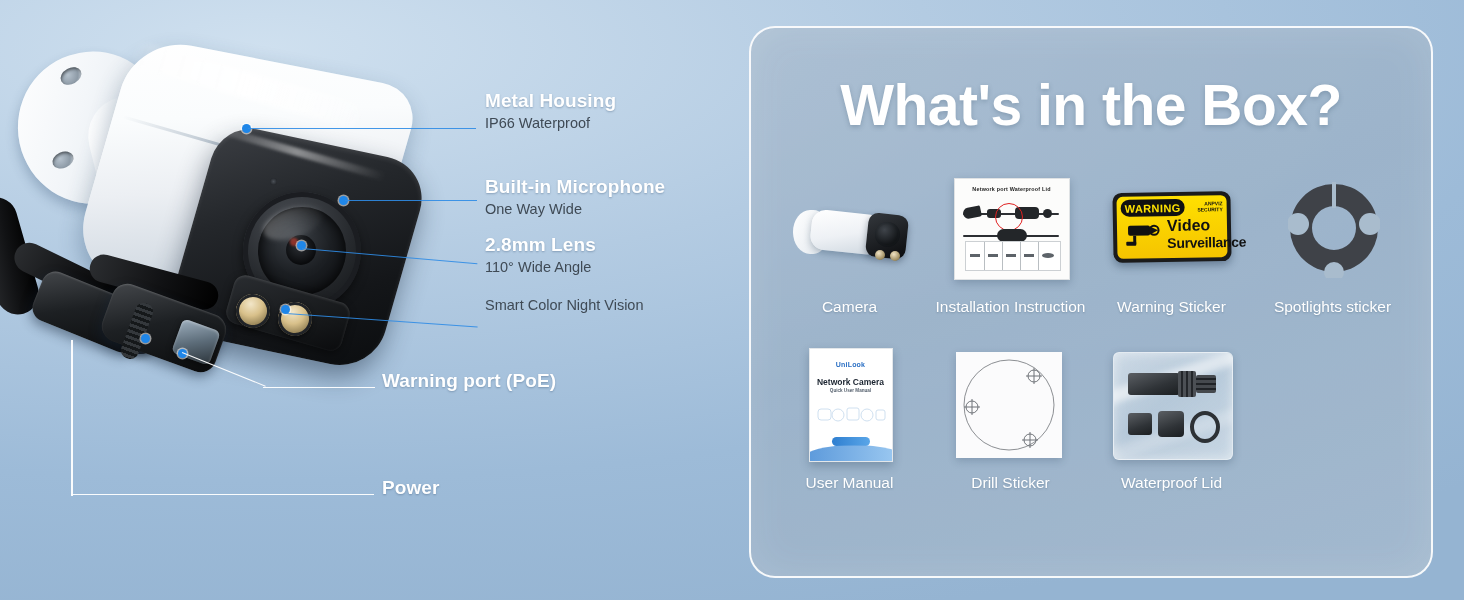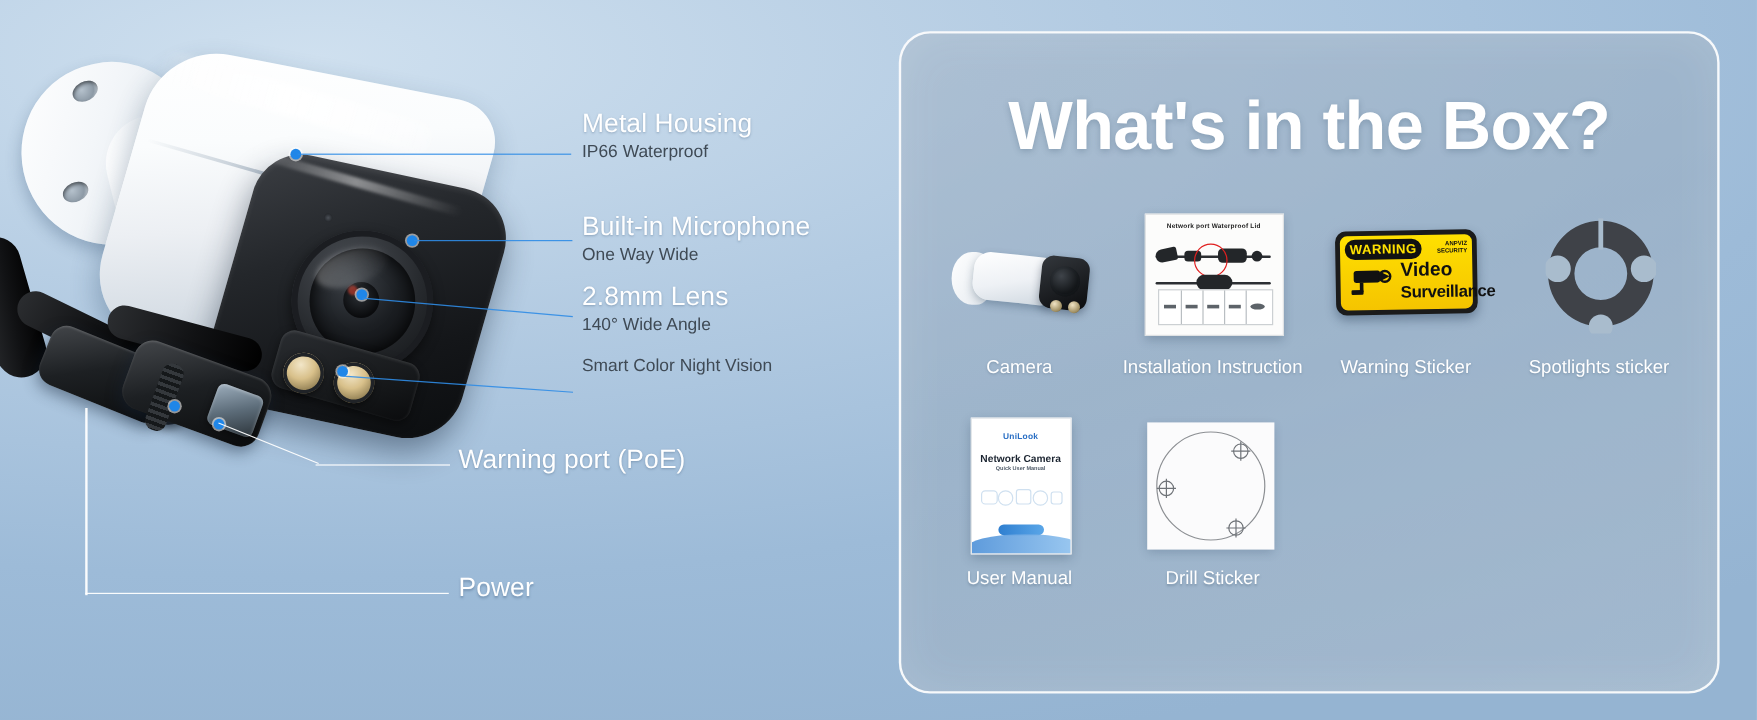--- a/index.html
+++ b/index.html
@@ -154,21 +154,21 @@
   
   .dot{
     position:absolute;width:9px;height:9px;border-radius:50%;
     background:#1f86e8;box-shadow:0 0 0 1.5px rgba(255,255,255,.55);
   }
   .leader{position:absolute;background:#ffffff;height:1.4px;opacity:.95;}
   .leader.blue{background:#2f8ce6;opacity:.9;}
 
   .label{position:absolute;}
   .label .t1{
-    font-size:22px;font-weight:normal;color:#ffffff;letter-spacing:.1px;
+    font-size:19px;font-weight:bold;color:#ffffff;letter-spacing:.1px;
     text-shadow:0 1px 2px rgba(40,70,100,.35);white-space:nowrap;
   }
   .label .t2{
     font-size:14.5px;color:#3f4a55;margin-top:3px;white-space:nowrap;
   }
 
   
   #box-panel{
     position:absolute;left:749px;top:26px;width:680px;height:548px;
     border:2px solid rgba(255,255,255,.92);border-radius:26px;
@@ -381,21 +381,21 @@
     <div class="label" style="left:485px;top:90px;">
       <div class="t1">Metal Housing</div>
       <div class="t2">IP66 Waterproof</div>
     </div>
     <div class="label" style="left:485px;top:176px;">
       <div class="t1">Built-in Microphone</div>
       <div class="t2">One Way Wide</div>
     </div>
     <div class="label" style="left:485px;top:234px;">
       <div class="t1">2.8mm Lens</div>
-      <div class="t2">140° Wide Angle</div>
+      <div class="t2">110° Wide Angle</div>
     </div>
     <div class="label" style="left:485px;top:294px;">
       <div class="t2">Smart Color Night Vision</div>
     </div>
     <div class="label" style="left:382px;top:370px;">
       <div class="t1">Warning port (PoE)</div>
     </div>
     <div class="label" style="left:382px;top:477px;">
       <div class="t1">Power</div>
     </div>
@@ -527,17 +527,34 @@
                 <circle cx="74" cy="88" r="6"></circle>
                   <line x1="66" y1="88" x2="82" y2="88"></line>
                   <line x1="74" y1="80" x2="74" y2="96"></line>
               </g>
             </svg>
           </div>
         </div>
         <div class="cap">Drill Sticker</div>
       </div>
 
+      <div class="cell">
+        <div class="thumb">
+          <div class="bag">
+            <div class="bag-sheen" style="left:-20px;top:14px;"></div>
+            <div class="bag-sheen" style="left:-20px;top:72px;opacity:.4;"></div>
+            <div class="lid-part" style="left:14px;top:20px;width:52px;height:22px;border-radius:3px;"></div>
+            <div class="lid-part" style="left:64px;top:18px;width:18px;height:26px;border-radius:2px;
+                 background:repeating-linear-gradient(90deg,#4c5055 0 3px,#23262a 3px 5px);"></div>
+            <div class="lid-part" style="left:82px;top:22px;width:20px;height:18px;border-radius:2px;
+                 background:repeating-linear-gradient(180deg,#45494e 0 3px,#1f2226 3px 5px);"></div>
+            <div class="lid-part" style="left:14px;top:60px;width:24px;height:22px;"></div>
+            <div class="lid-part" style="left:44px;top:58px;width:26px;height:26px;border-radius:4px;"></div>
+            <div class="lid-ring" style="left:76px;top:58px;width:22px;height:24px;"></div>
+          </div>
+        </div>
+        <div class="cap">Waterproof Lid</div>
+      </div>
 
 
     </div>
   </div>
 </div>
 
 </body></html>

